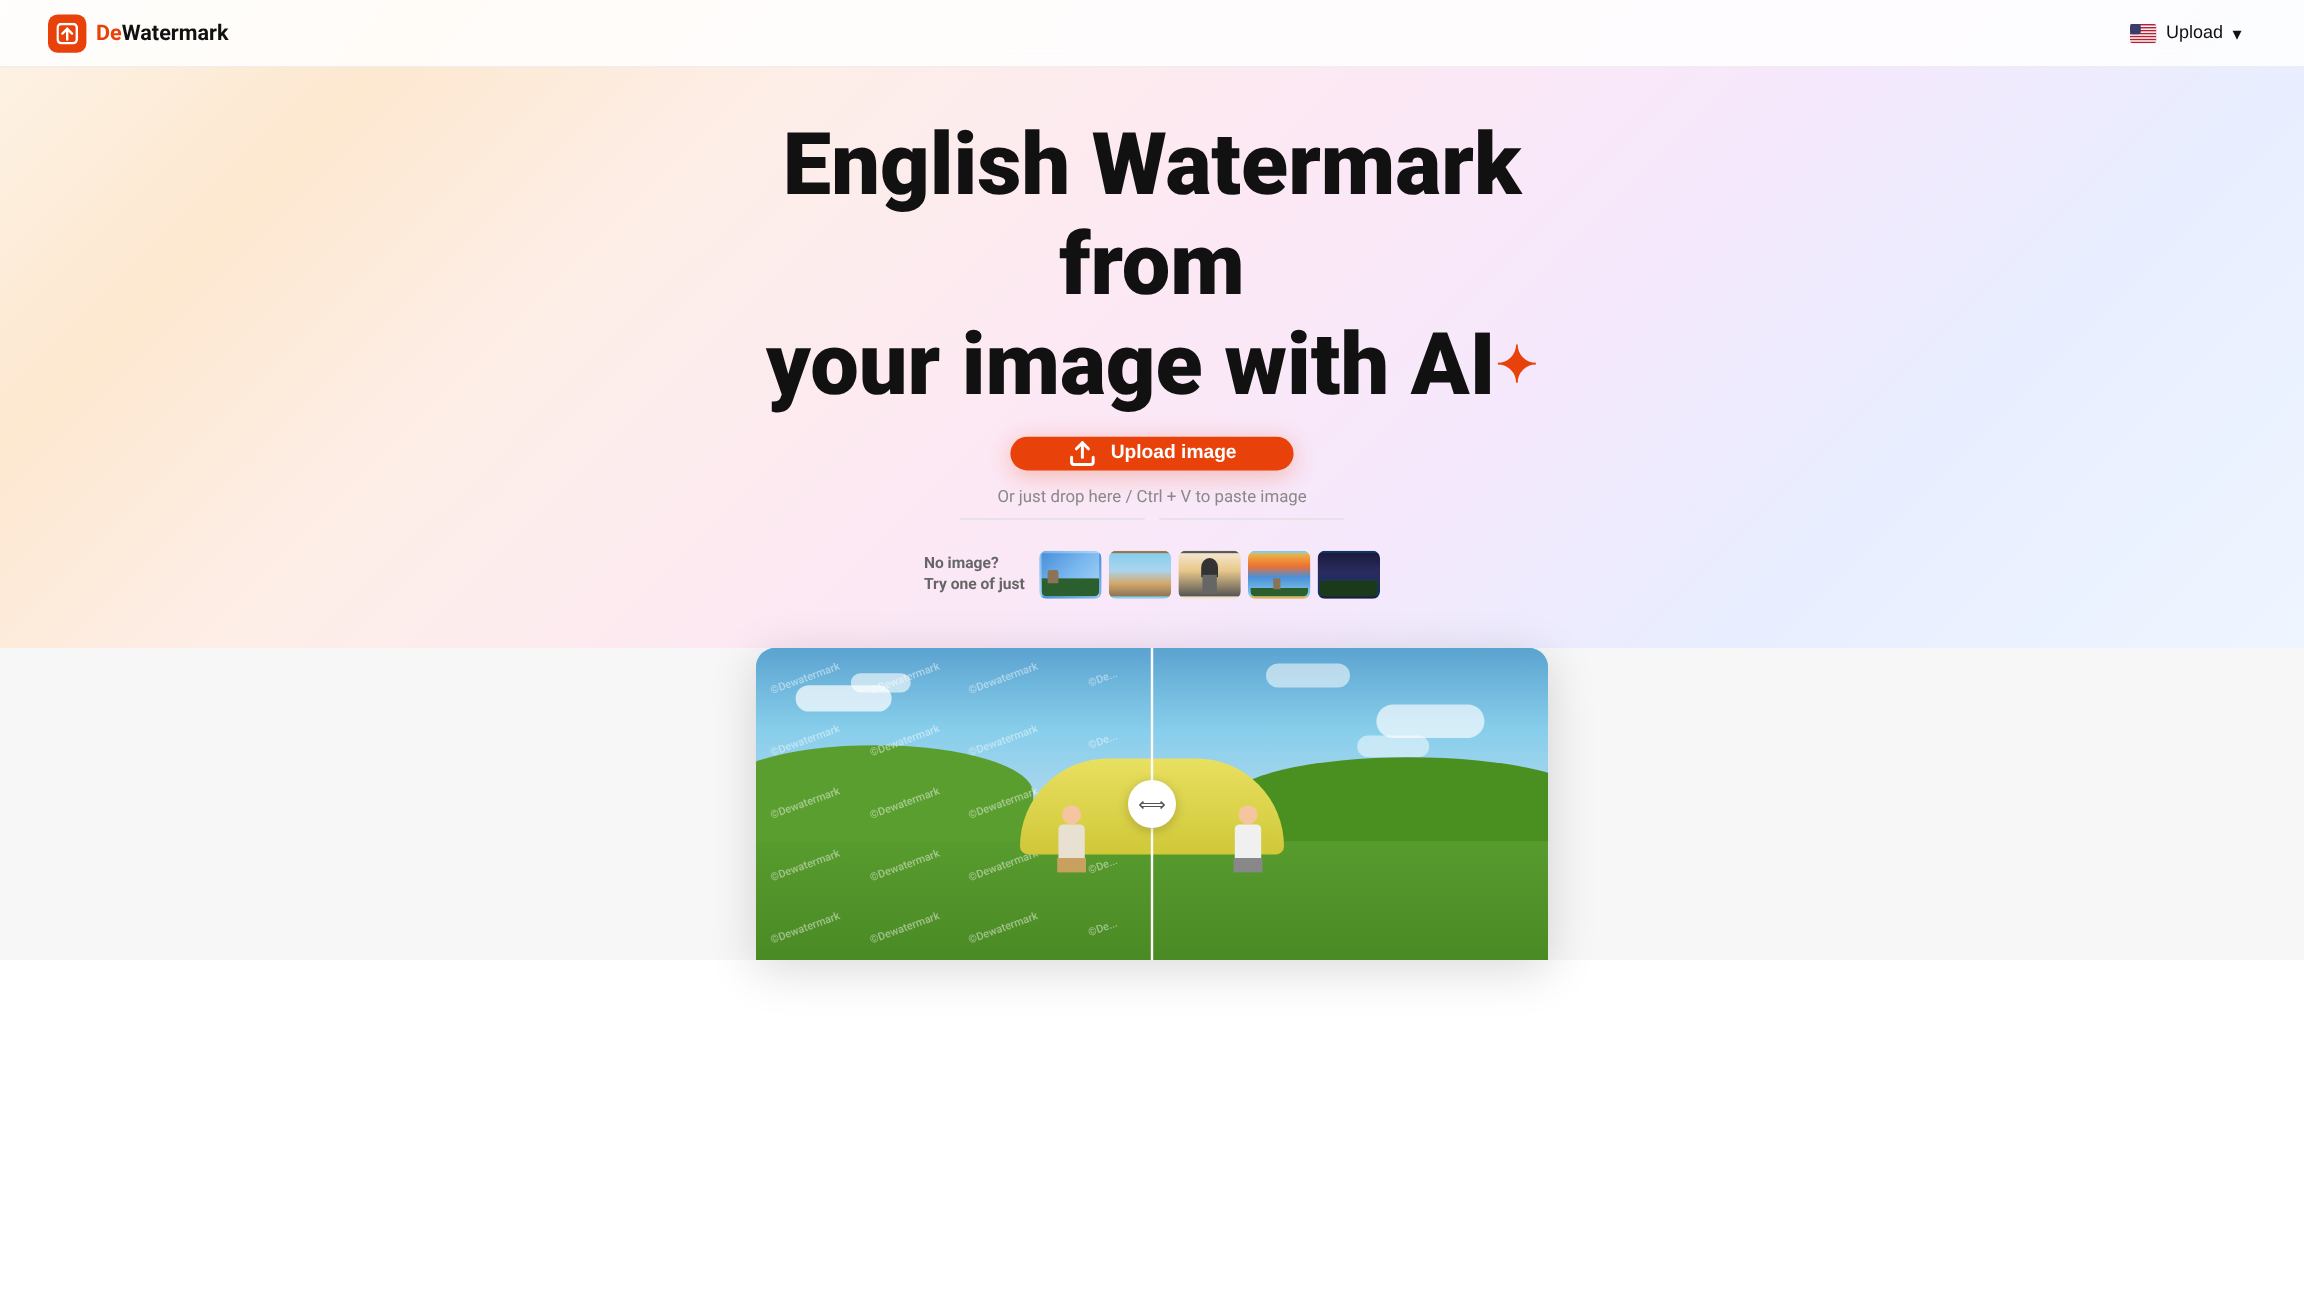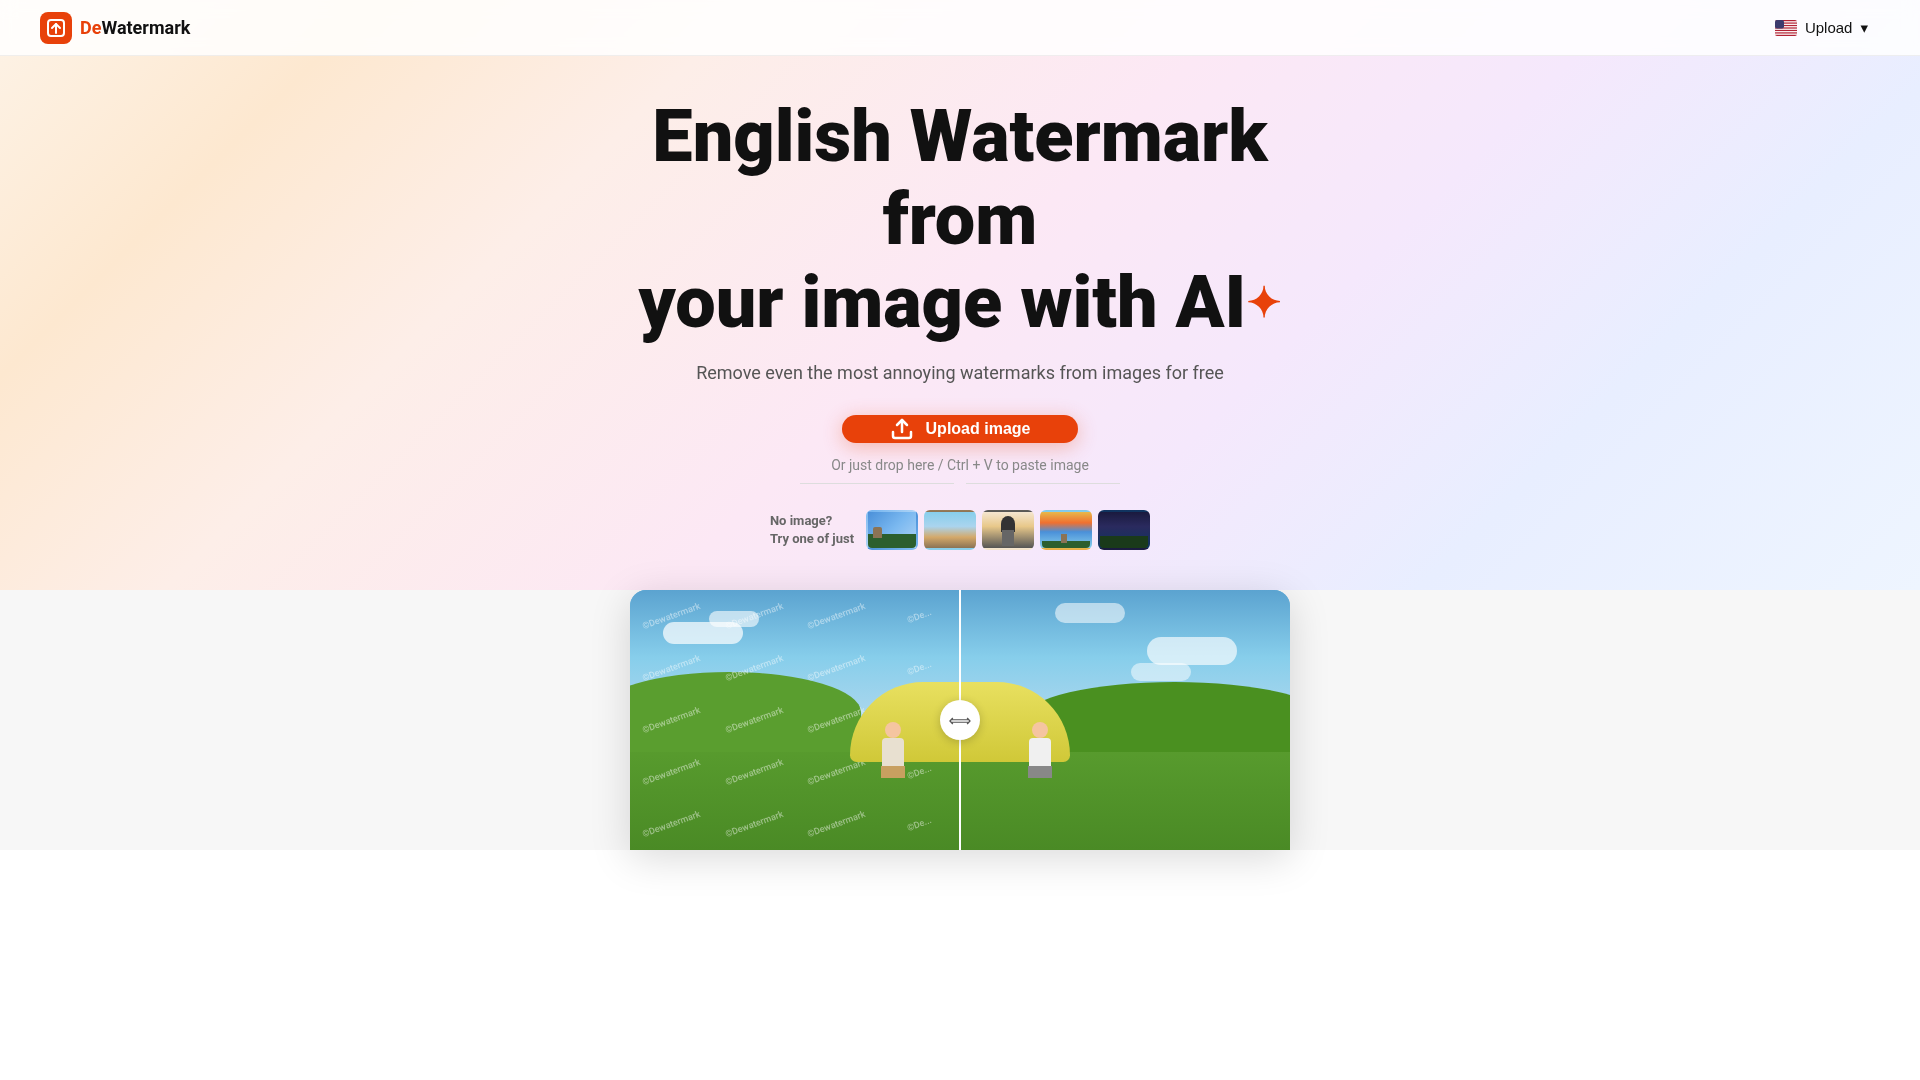--- a/index.html
+++ b/index.html
@@ -331,21 +331,20 @@
     <span>Upload</span>
     <span>▾</span>
   </button>
 </header>
 
 <section class="hero">
   <h1 class="hero-title">
     <span>English Watermark from</span><br>
     <span>your image with AI</span><span class="sparkle">✦</span>
   </h1>
-  <p class="hero-subtitle">Remove even the most annoying watermarks from images for free</p>
 
   <button class="upload-btn">
     <svg class="upload-icon" viewBox="0 0 24 24" fill="none" stroke="white" stroke-width="2.5" stroke-linecap="round" stroke-linejoin="round">
       <path d="M21 15v4a2 2 0 0 1-2 2H5a2 2 0 0 1-2-2v-4"></path>
       <polyline points="17 8 12 3 7 8"></polyline>
       <line x1="12" y1="3" x2="12" y2="15"></line>
     </svg>
     <span>Upload image</span>
   </button>
 

